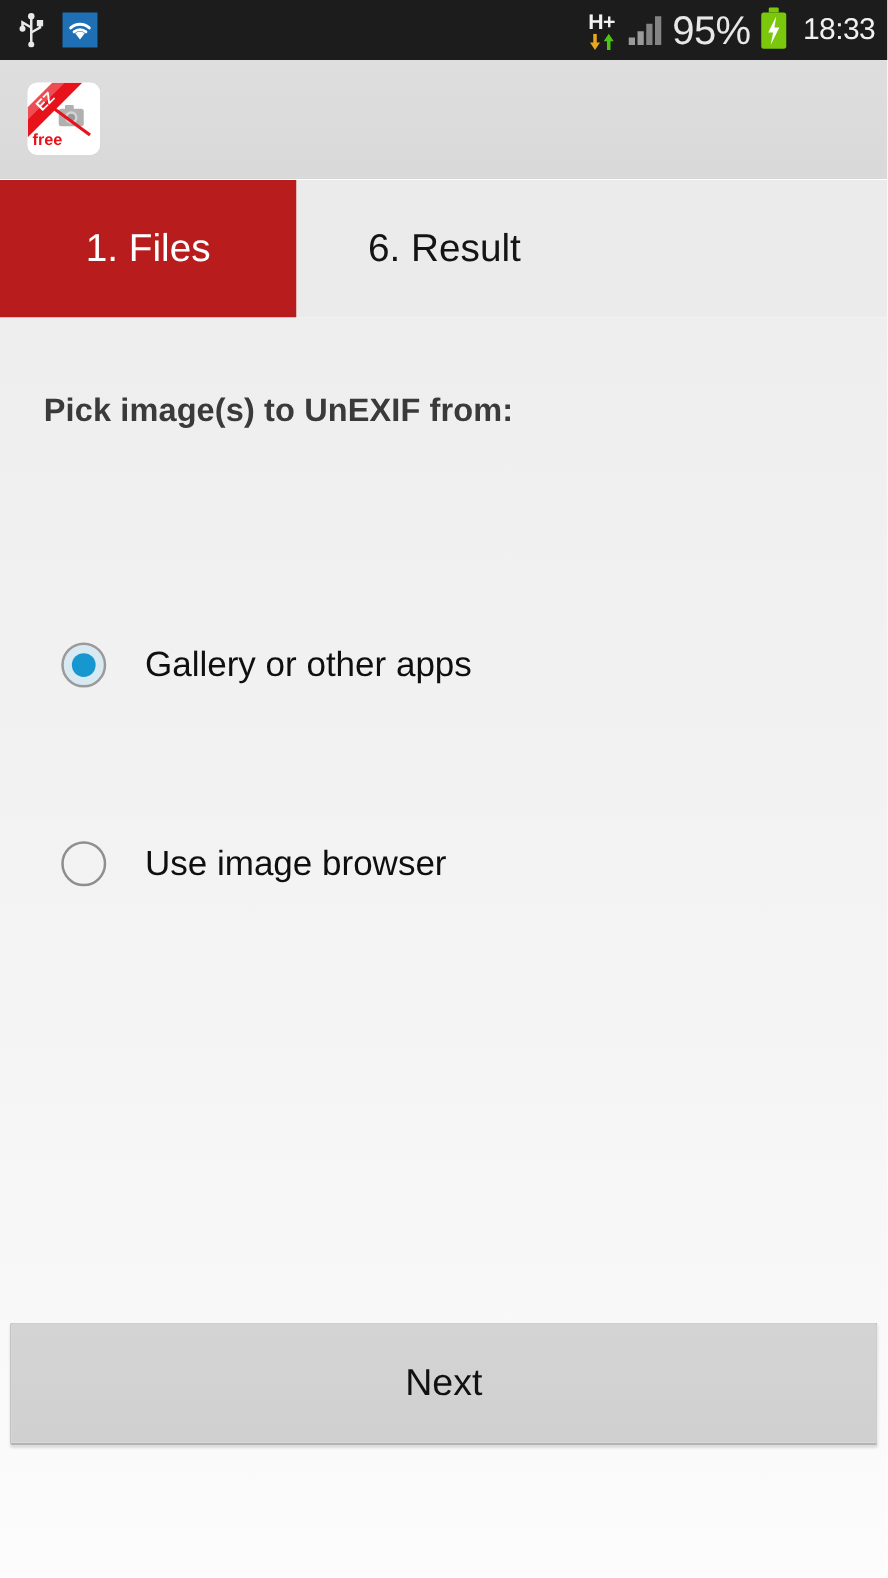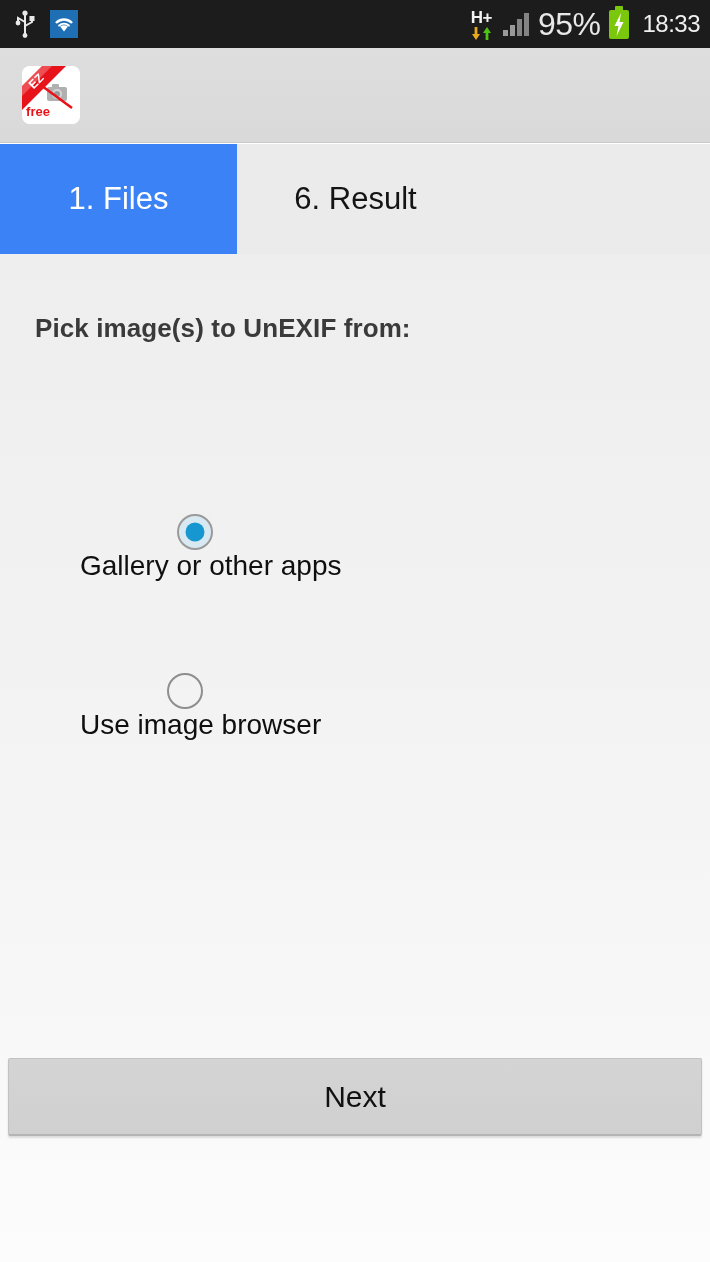--- a/index.html
+++ b/index.html
@@ -147,21 +147,21 @@
     flex: 0 0 237px;
     height: 110px;
     display: flex;
     align-items: center;
     justify-content: center;
     font-size: 31px;
     color: #141414;
     box-sizing: border-box;
   }
   .tab.active {
-    background: #3b82f6;
+    background: #b91c1c;
     color: #ffffff;
   }
 
   
   .content {
     position: absolute;
     top: 254px; left: 0;
     width: 710px;
     height: 1008px;
     background: linear-gradient(to bottom, #eeeeee 0%, #f4f4f4 55%, #fcfcfc 100%);
@@ -174,21 +174,20 @@
     font-size: 26px;
     font-weight: bold;
     color: #3a3a3a;
     letter-spacing: 0.1px;
   }
   .radio-row {
     position: absolute;
     left: 49px;
     display: flex;
     align-items: center;
-    flex-direction: column;
   }
   .radio-row.r1 { top: 260px; }
   .radio-row.r2 { top: 419px; }
   .radio {
     width: 36px; height: 36px;
     border-radius: 50%;
     box-sizing: border-box;
     flex: 0 0 auto;
     position: relative;
   }
@@ -214,21 +213,21 @@
     font-size: 28px;
     color: #0f0f0f;
   }
 
   
   .next-btn {
     position: absolute;
     top: 1058px;
     left: 8px;
     width: 694px;
-    height: 78px;
+    height: 98px;
     box-sizing: border-box;
     background: linear-gradient(to bottom, #d4d4d4 0%, #d0d0d0 100%);
     border: 1px solid #c2c2c2;
     border-bottom: 2px solid #b4b4b4;
     border-radius: 2px;
     display: flex;
     align-items: center;
     justify-content: center;
     font-size: 30px;
     color: #111111;

